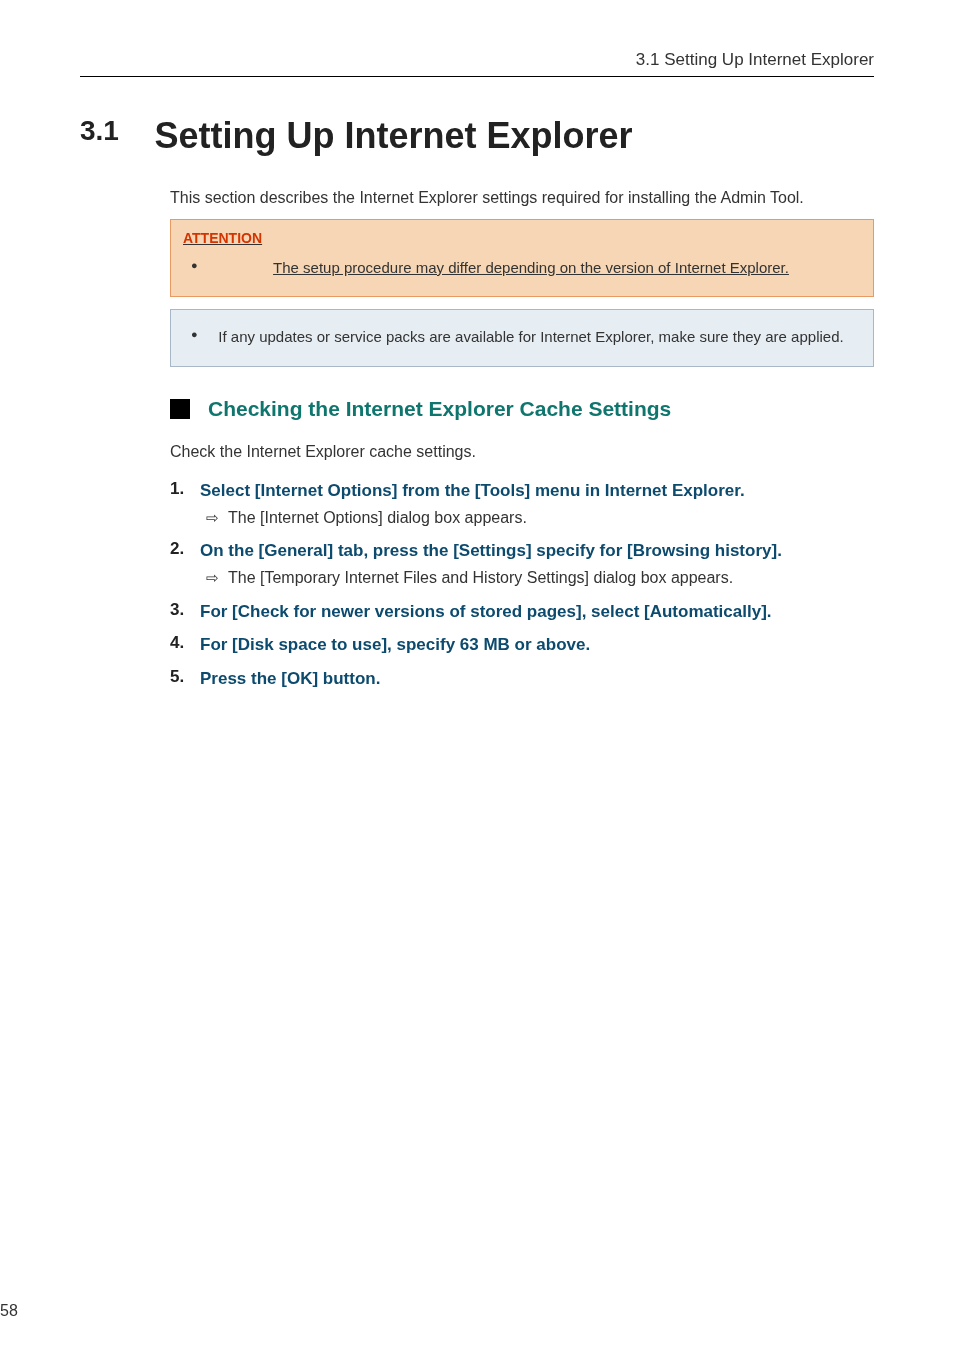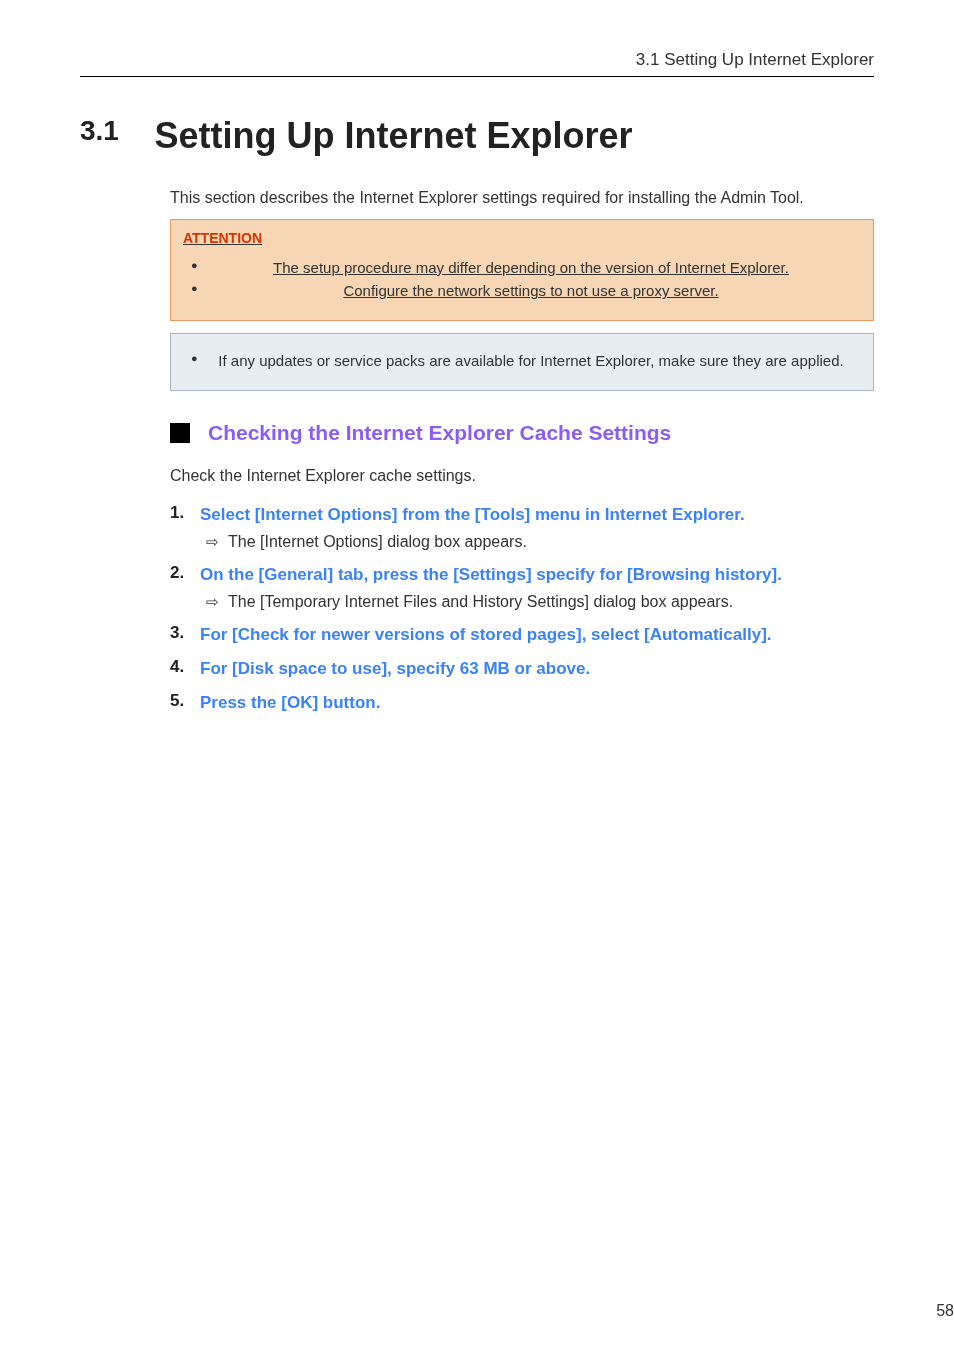--- a/index.html
+++ b/index.html
@@ -106,21 +106,21 @@
   .black-square {
     width: 20px;
     height: 20px;
     background: #000;
     margin-right: 18px;
     flex-shrink: 0;
   }
   .subsection-title {
     font-size: 21px;
     font-weight: bold;
-    color: #8b5cf6;
+    color: #0f766e;
   }
   .sub-intro {
     font-size: 16px;
     color: #333;
     margin-bottom: 18px;
   }
   .step-list {
     margin: 0;
     padding: 0;
     list-style: none;
@@ -136,44 +136,44 @@
     content: counter(step) ".";
     position: absolute;
     left: 0;
     top: 0;
     font-weight: bold;
     font-size: 17px;
   }
   .step-title {
     font-weight: bold;
     font-size: 17px;
-    color: #3b82f6;
+    color: #0c4a6e;
     line-height: 1.4;
   }
   .step-result {
     font-size: 16px;
     color: #333;
     padding-left: 28px;
     position: relative;
     margin-top: 4px;
     line-height: 1.4;
   }
   .step-result::before {
     content: "\21E8";
     position: absolute;
     left: 6px;
     top: 0;
     font-size: 15px;
   }
   .page-number {
     position: absolute;
     bottom: 30px;
-    left: 16px;
+    left: 0;
     right: 0;
-    text-align: right;
+    text-align: left;
     font-size: 16px;
     color: #333;
   }
 </style>
 </head>
 <body>
 
 <div class="page">
 
   <div class="header-line">3.1 Setting Up Internet Explorer</div>
@@ -184,21 +184,20 @@
   </div>
 
   <div class="content">
 
     <p class="intro">This section describes the Internet Explorer settings required for installing the Admin Tool.</p>
 
     <div class="box box-attention">
       <div class="box-title">ATTENTION</div>
       <ul class="bullet-list">
         <li>The setup procedure may differ depending on the version of Internet Explorer.</li>
-        <li>Configure the network settings to not use a proxy server.</li>
       </ul>
     </div>
 
     <div class="box box-hint">
       <ul class="bullet-list">
         <li>If any updates or service packs are available for Internet Explorer, make sure they are applied.</li>
       </ul>
     </div>
 
     <div class="subsection-row">

